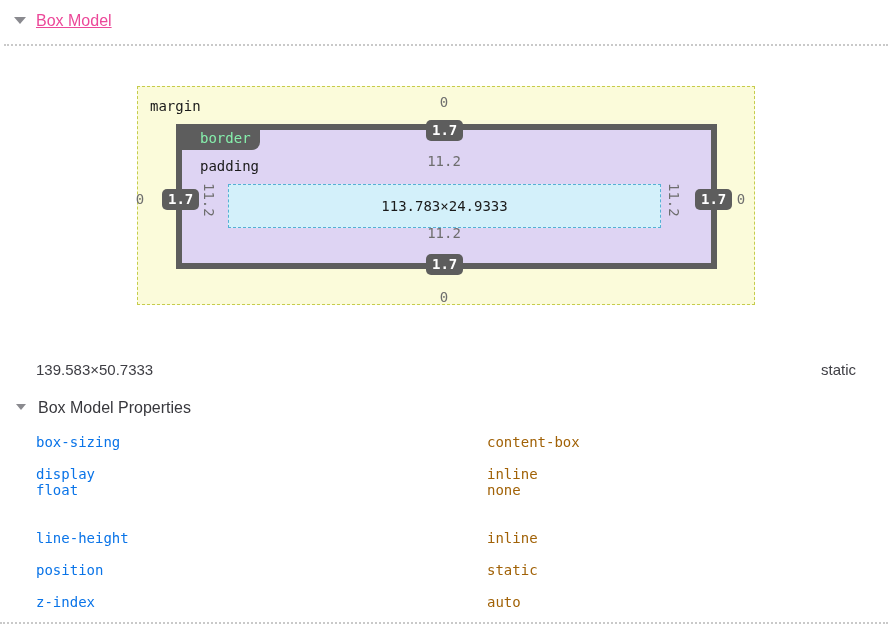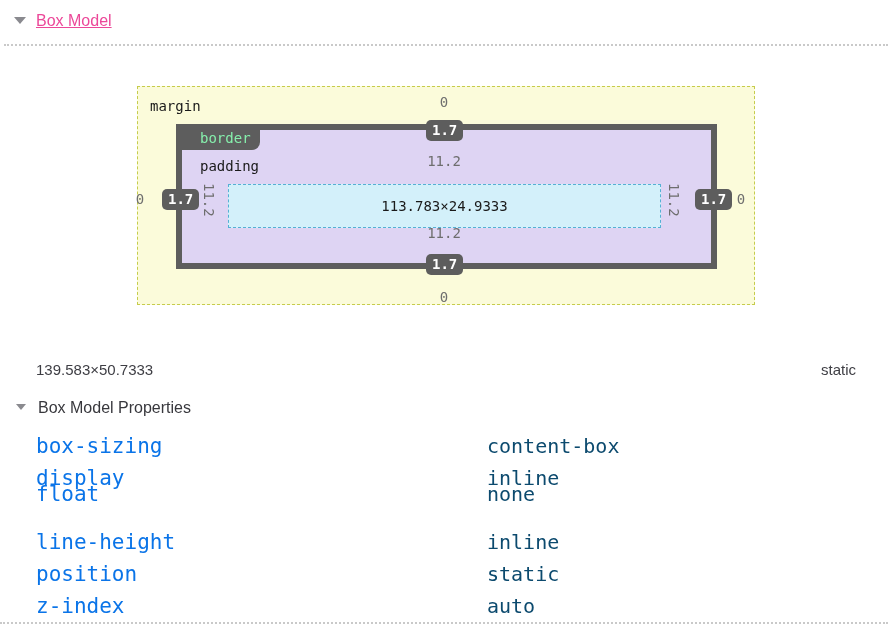--- a/index.html
+++ b/index.html
@@ -55,22 +55,22 @@
     font-weight:bold; font-size:14px; line-height:19px;
     padding:1px 6px; border-radius:5px; text-align:center;
   }
 
   
   .summary-dims { left:36px; top:361px; font-size:15px; color:#3e3e44; }
   .summary-pos  { right:32px; top:361px; font-size:15px; color:#3e3e44; }
 
   
   .prop-row { left:0; width:100%; height:22px; }
-  .prop-name  { position:absolute; left:36px;  font-size:21px; color:#0a74e8; }
-  .prop-value { position:absolute; left:487px; font-size:20px; color:#0c4a6e; }
+  .prop-name  { position:absolute; left:36px;  font-size:14px; color:#0a74e8; }
+  .prop-value { position:absolute; left:487px; font-size:14px; color:#a16207; }
 </style>
 </head>
 <body>
 
 <div class="abs" style="left:14px; top:17px;">
   <div class="tri"></div>
 </div>
 <div class="abs hdr-title" style="left:36px; top:12px;">Box Model</div>
 <div class="abs dotted-sep" style="left:4px; top:44px; right:0;"></div>
 

